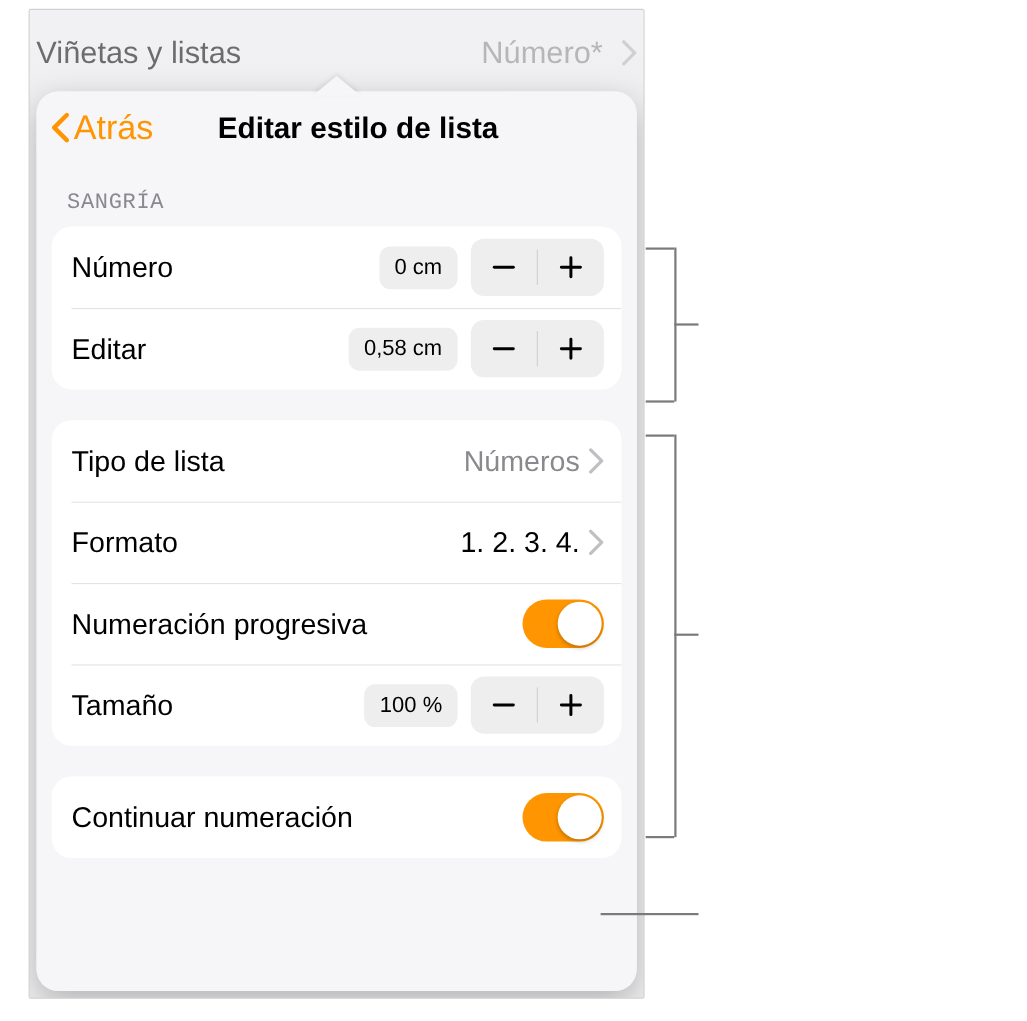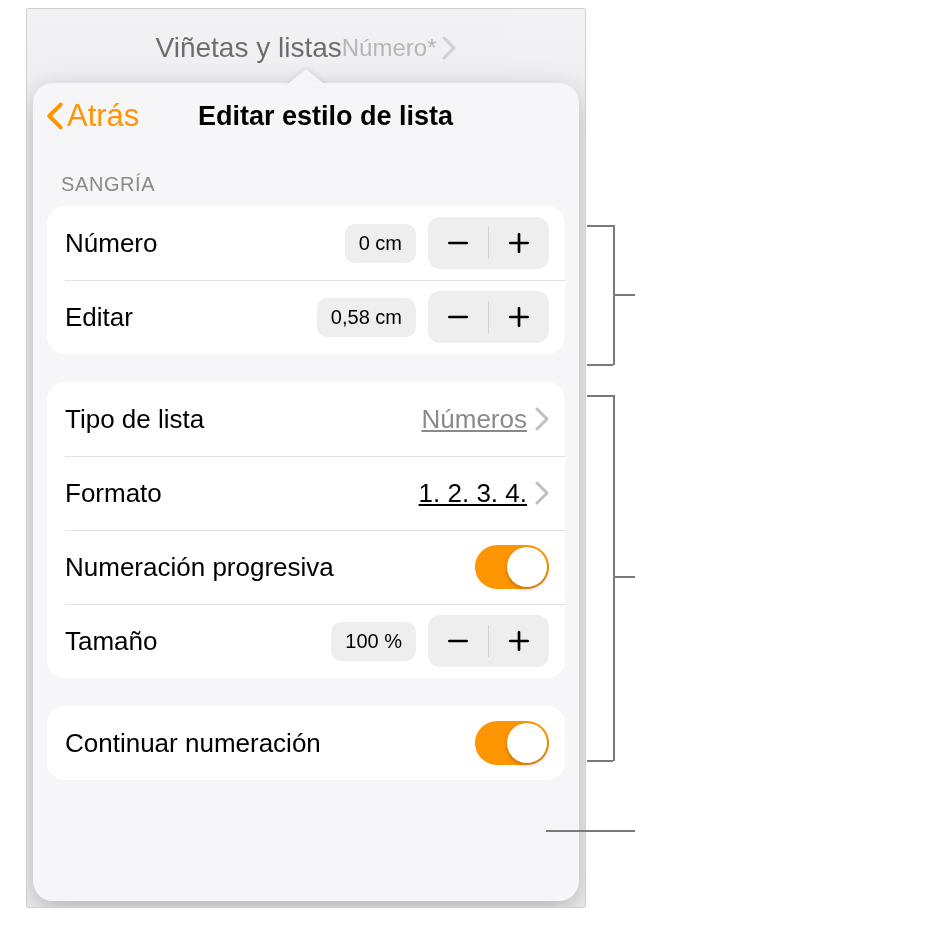--- a/index.html
+++ b/index.html
@@ -21,34 +21,34 @@
     background: #f0f0f2;
     overflow: hidden;
   }
   .behind-header {
     position: absolute;
     top: 0; left: 0; right: 0;
     height: 78px;
     background: linear-gradient(#f4f4f6, #efeff1);
     display: flex;
     align-items: center;
-    justify-content: center;
-    padding: 0 18px;
+    justify-content: space-between;
+    padding: 0 6px;
     opacity: 0.55;
   }
   .behind-title {
     font-size: 28px;
     color: #000;
   }
   .behind-value {
-    font-size: 24px;
+    font-size: 28px;
     color: #888;
     display: flex;
     align-items: center;
-    gap: 6px;
+    gap: 17px;
   }
   .popover {
     position: absolute;
     left: 6px;
     right: 6px;
     top: 74px;
     bottom: 6px;
     background: #f6f6f8;
     border-radius: 20px;
     box-shadow: 0 10px 30px rgba(0,0,0,0.25);
@@ -88,20 +88,21 @@
     color: #000;
     pointer-events: none;
     padding-left: 39px;
   }
   .section-label {
     padding: 24px 28px 6px 28px;
     font-size: 20px;
     letter-spacing: 0.6px;
     color: #8a8a8e;
     text-transform: uppercase;
+    font-family: Liberation Mono, monospace;
   }
   .table-group {
     margin: 4px 14px 28px 14px;
     background: #ffffff;
     border-radius: 18px;
     overflow: hidden;
   }
   .table-group.last { margin-bottom: 0; }
   .row {
     display: flex;
@@ -150,21 +151,20 @@
     cursor: pointer;
   }
   .stepper-sep {
     width: 1px; height: 32px;
     background: #cfcfd3;
   }
   .row-value-text {
     font-size: 26px;
     color: #8a8a8e;
     margin-right: 8px;
-    text-decoration: underline;
   }
   .chevron-right {
     width: 14px; height: 24px;
     flex: 0 0 auto;
   }
   .chevron-right svg { display: block; }
   .toggle {
     width: 74px; height: 44px;
     background: #ff9500;
     border-radius: 22px;

